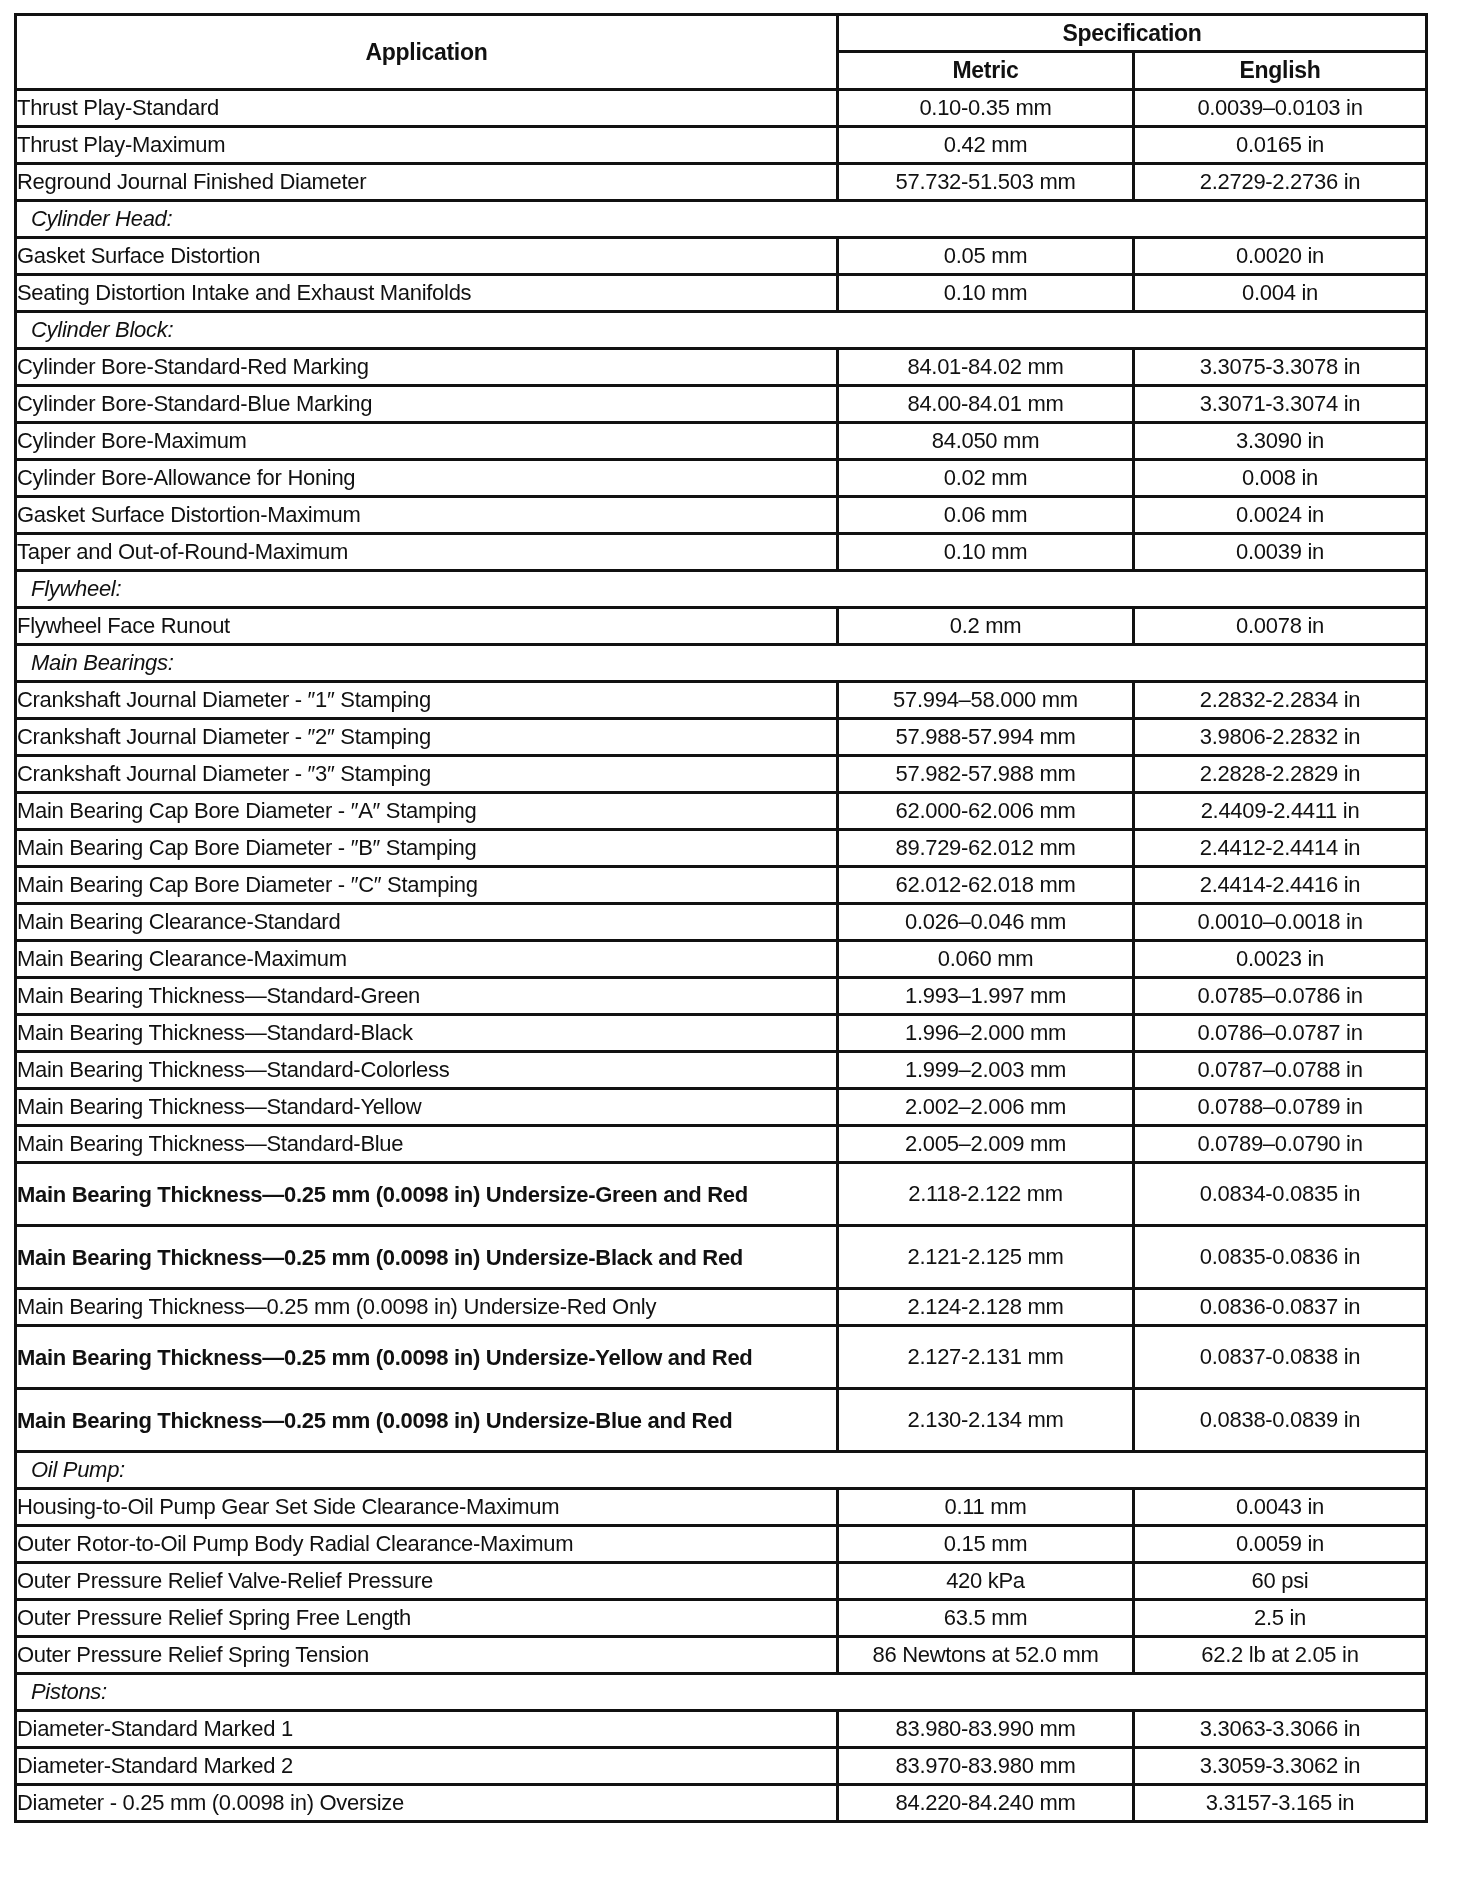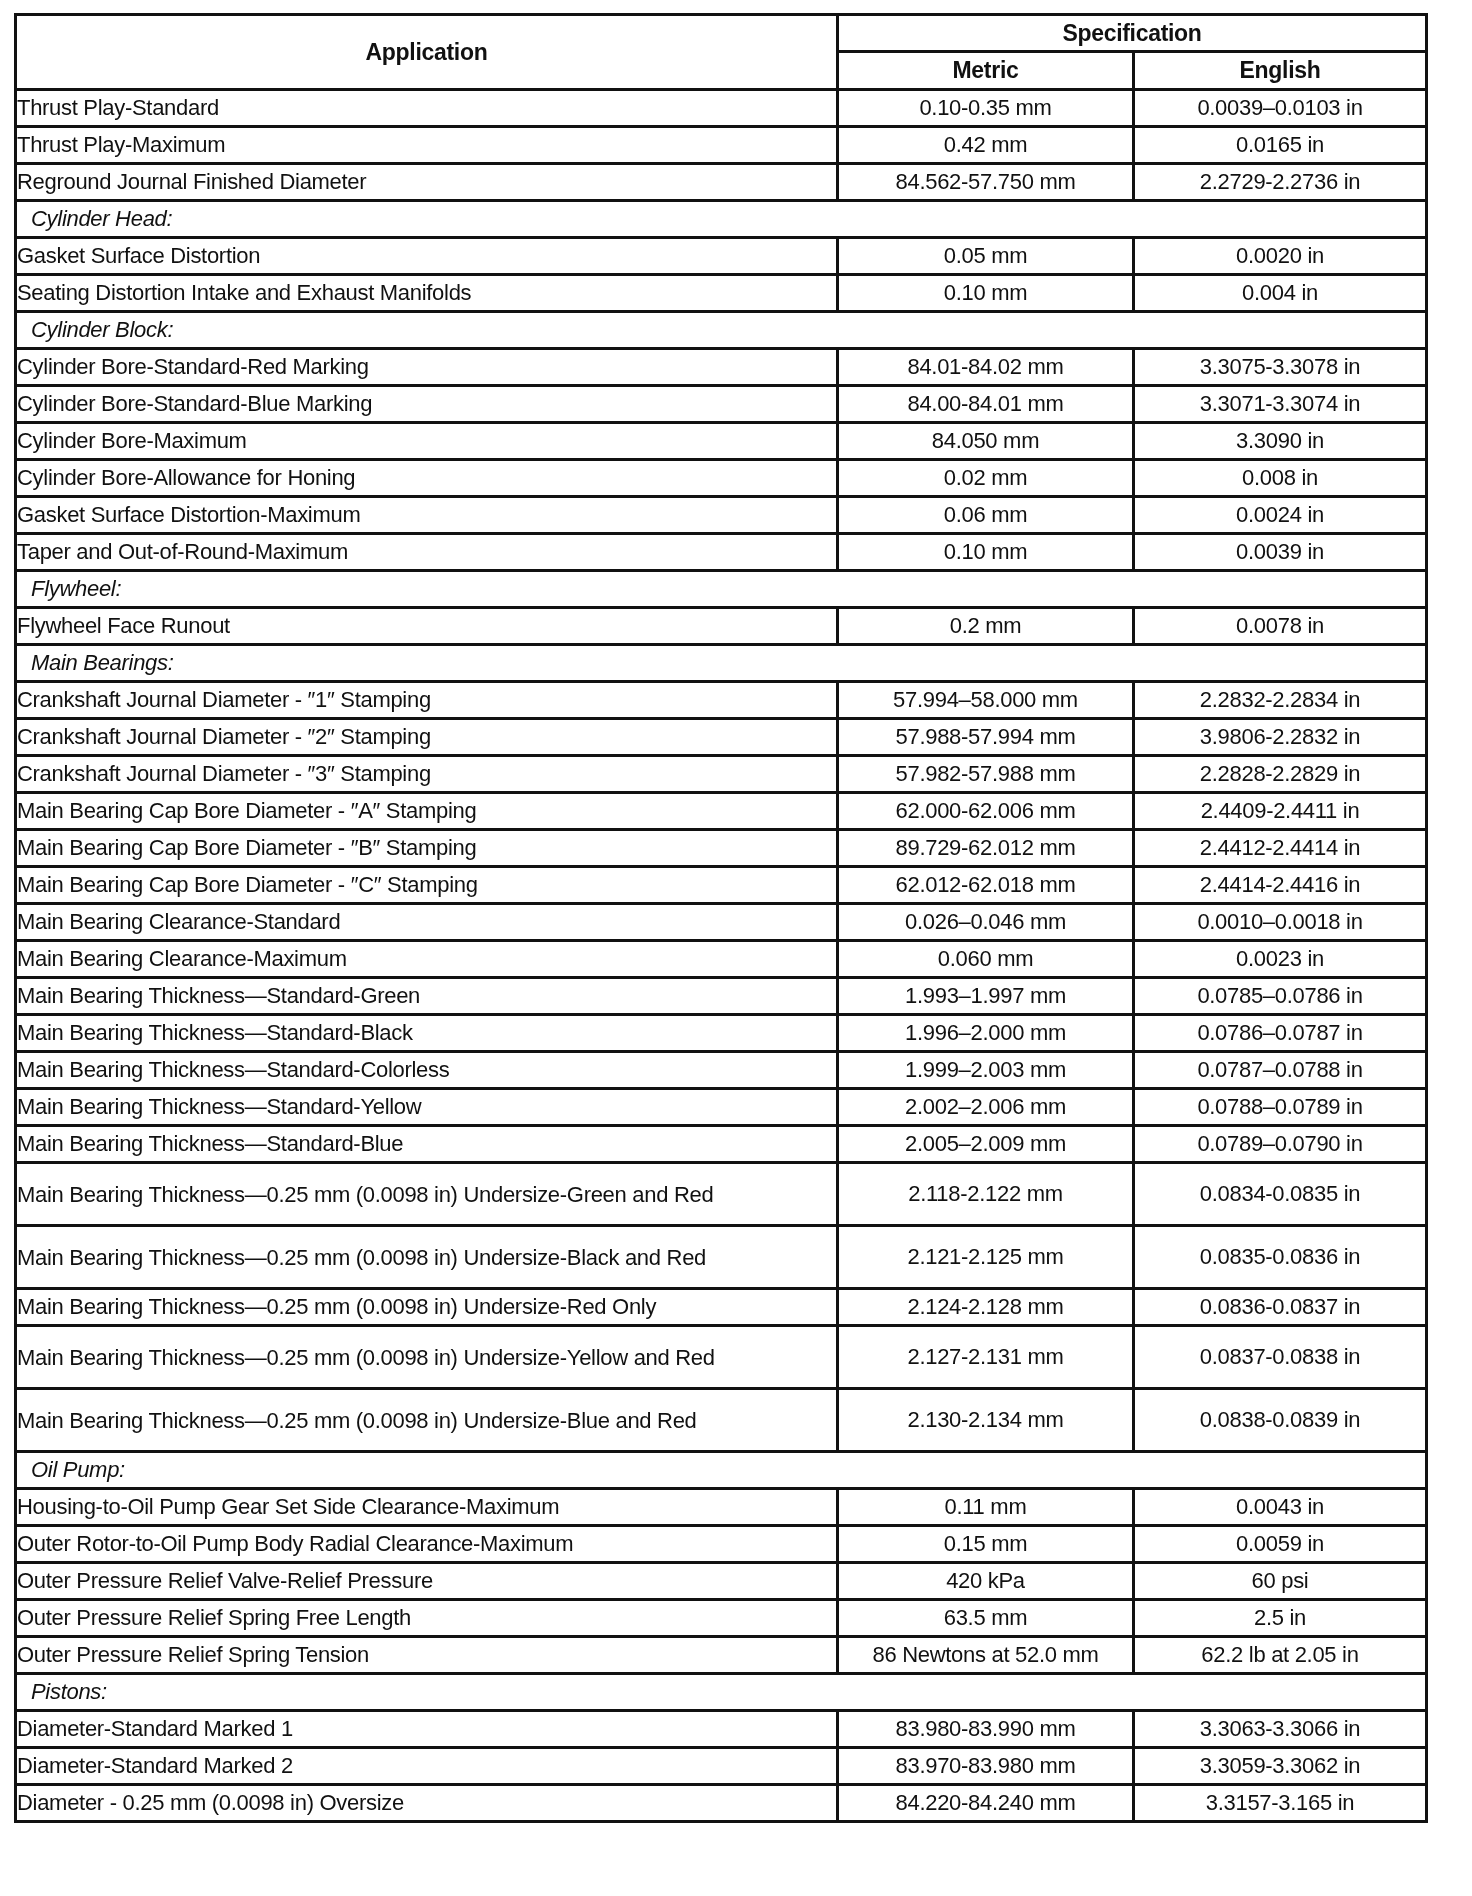--- a/index.html
+++ b/index.html
@@ -18,21 +18,21 @@
   }
   th { font-weight: bold; text-align: center; font-size: 23px; }
   th.h-spec { height: 34px; }
   th.h-unit { height: 35px; }
   th.h-app { vertical-align: bottom; padding-bottom: 6px; }
   td { height: 34px; line-height: 26px; }
   td.app { padding-left: 36px; padding-right: 10px; }
   td.val { text-align: center; }
   tr.section td { padding-left: 14px; font-style: italic; }
   tr.two td { height: 60px; }
-  tr.two td.app { line-height: 25px; }
+  tr.two td.app { line-height: 25px; font-weight: bold; }
 </style>
 </head>
 <body>
 
 <table class="spec">
   <colgroup>
     <col class="c-app">
       <col class="c-met">
       <col class="c-eng">
   </colgroup>
@@ -52,21 +52,21 @@
         <td class="val">0.10-0.35 mm</td>
         <td class="val">0.0039–0.0103 in</td>
       </tr>
       <tr>
         <td class="app">Thrust Play-Maximum</td>
         <td class="val">0.42 mm</td>
         <td class="val">0.0165 in</td>
       </tr>
       <tr>
         <td class="app">Reground Journal Finished Diameter</td>
-        <td class="val">84.562-57.750 mm</td>
+        <td class="val">57.732-51.503 mm</td>
         <td class="val">2.2729-2.2736 in</td>
       </tr>
       <tr class="section">
         <td colspan="3">Cylinder Head:</td>
       </tr>
       <tr>
         <td class="app">Gasket Surface Distortion</td>
         <td class="val">0.05 mm</td>
         <td class="val">0.0020 in</td>
       </tr>

